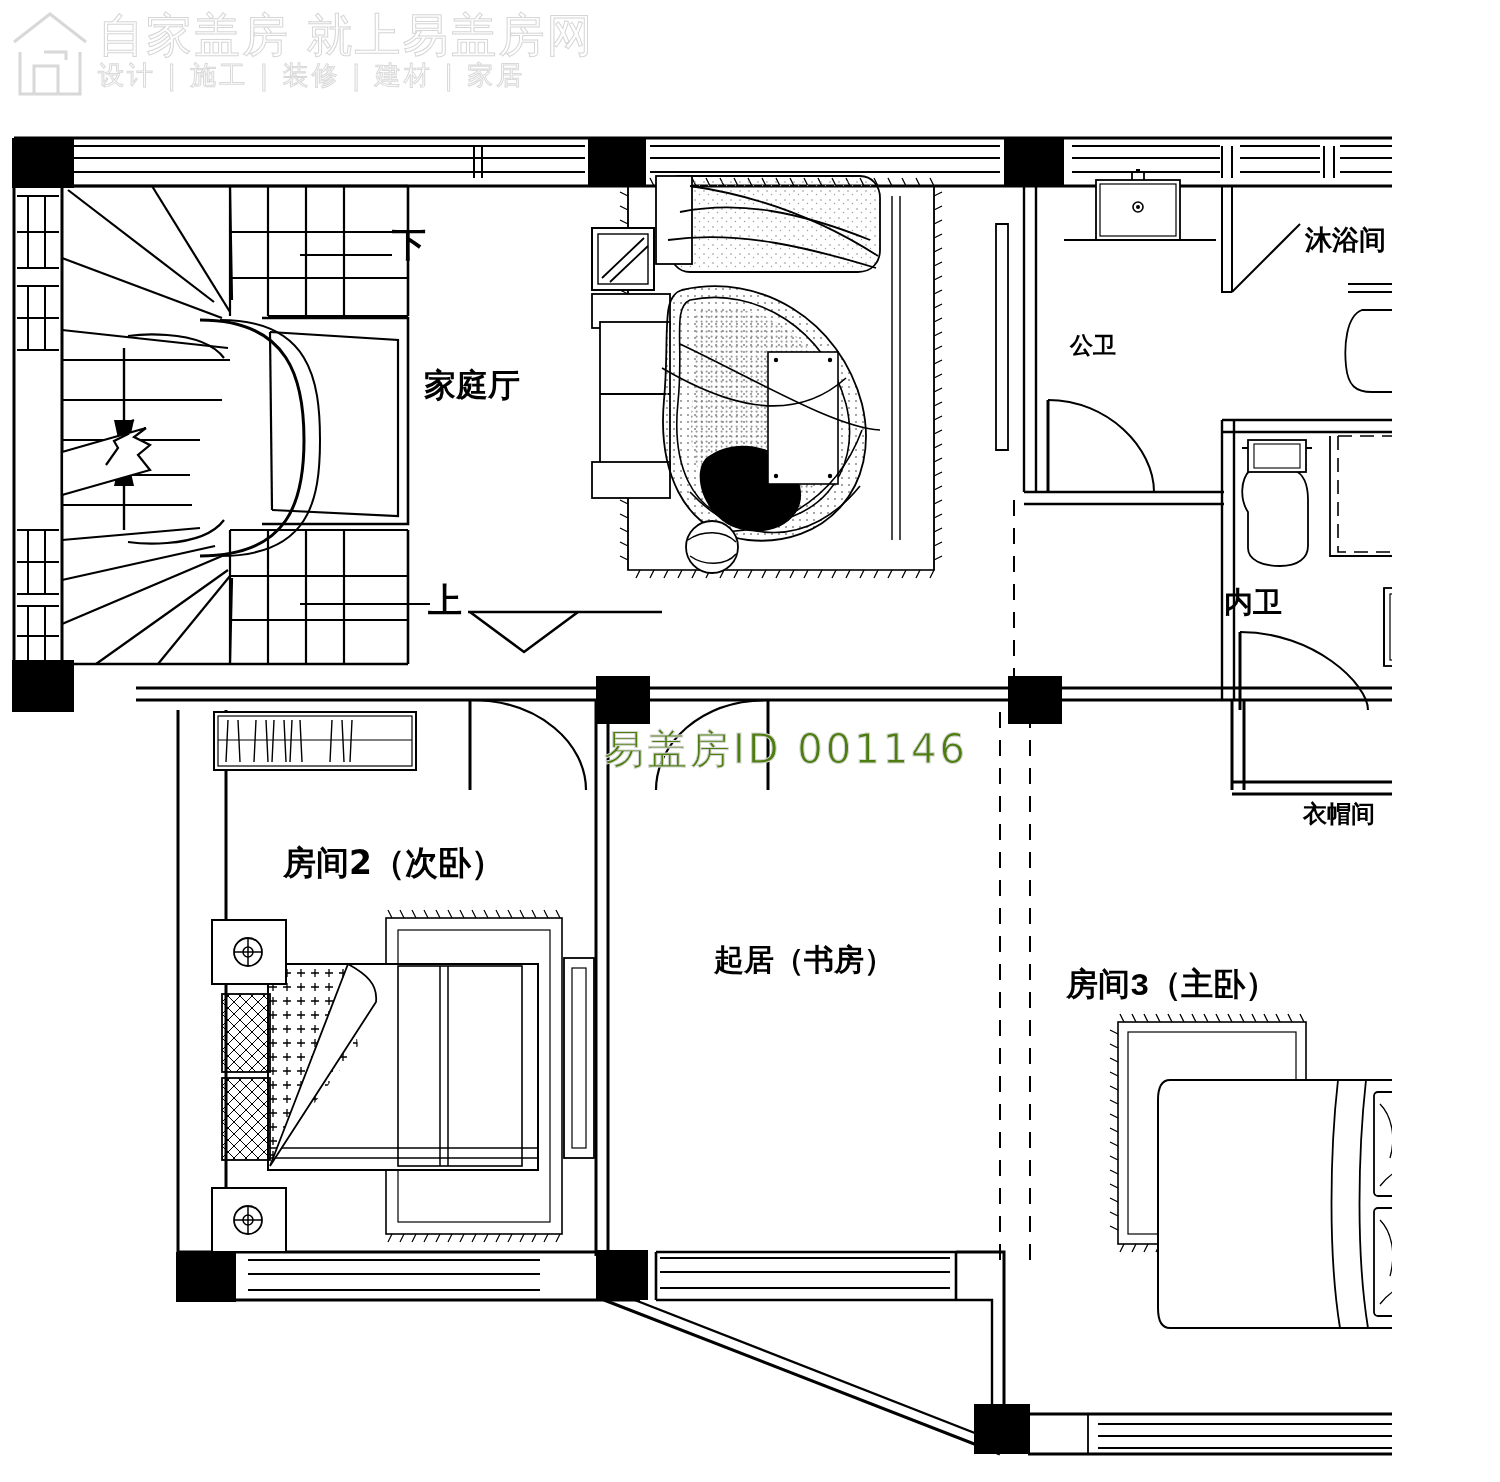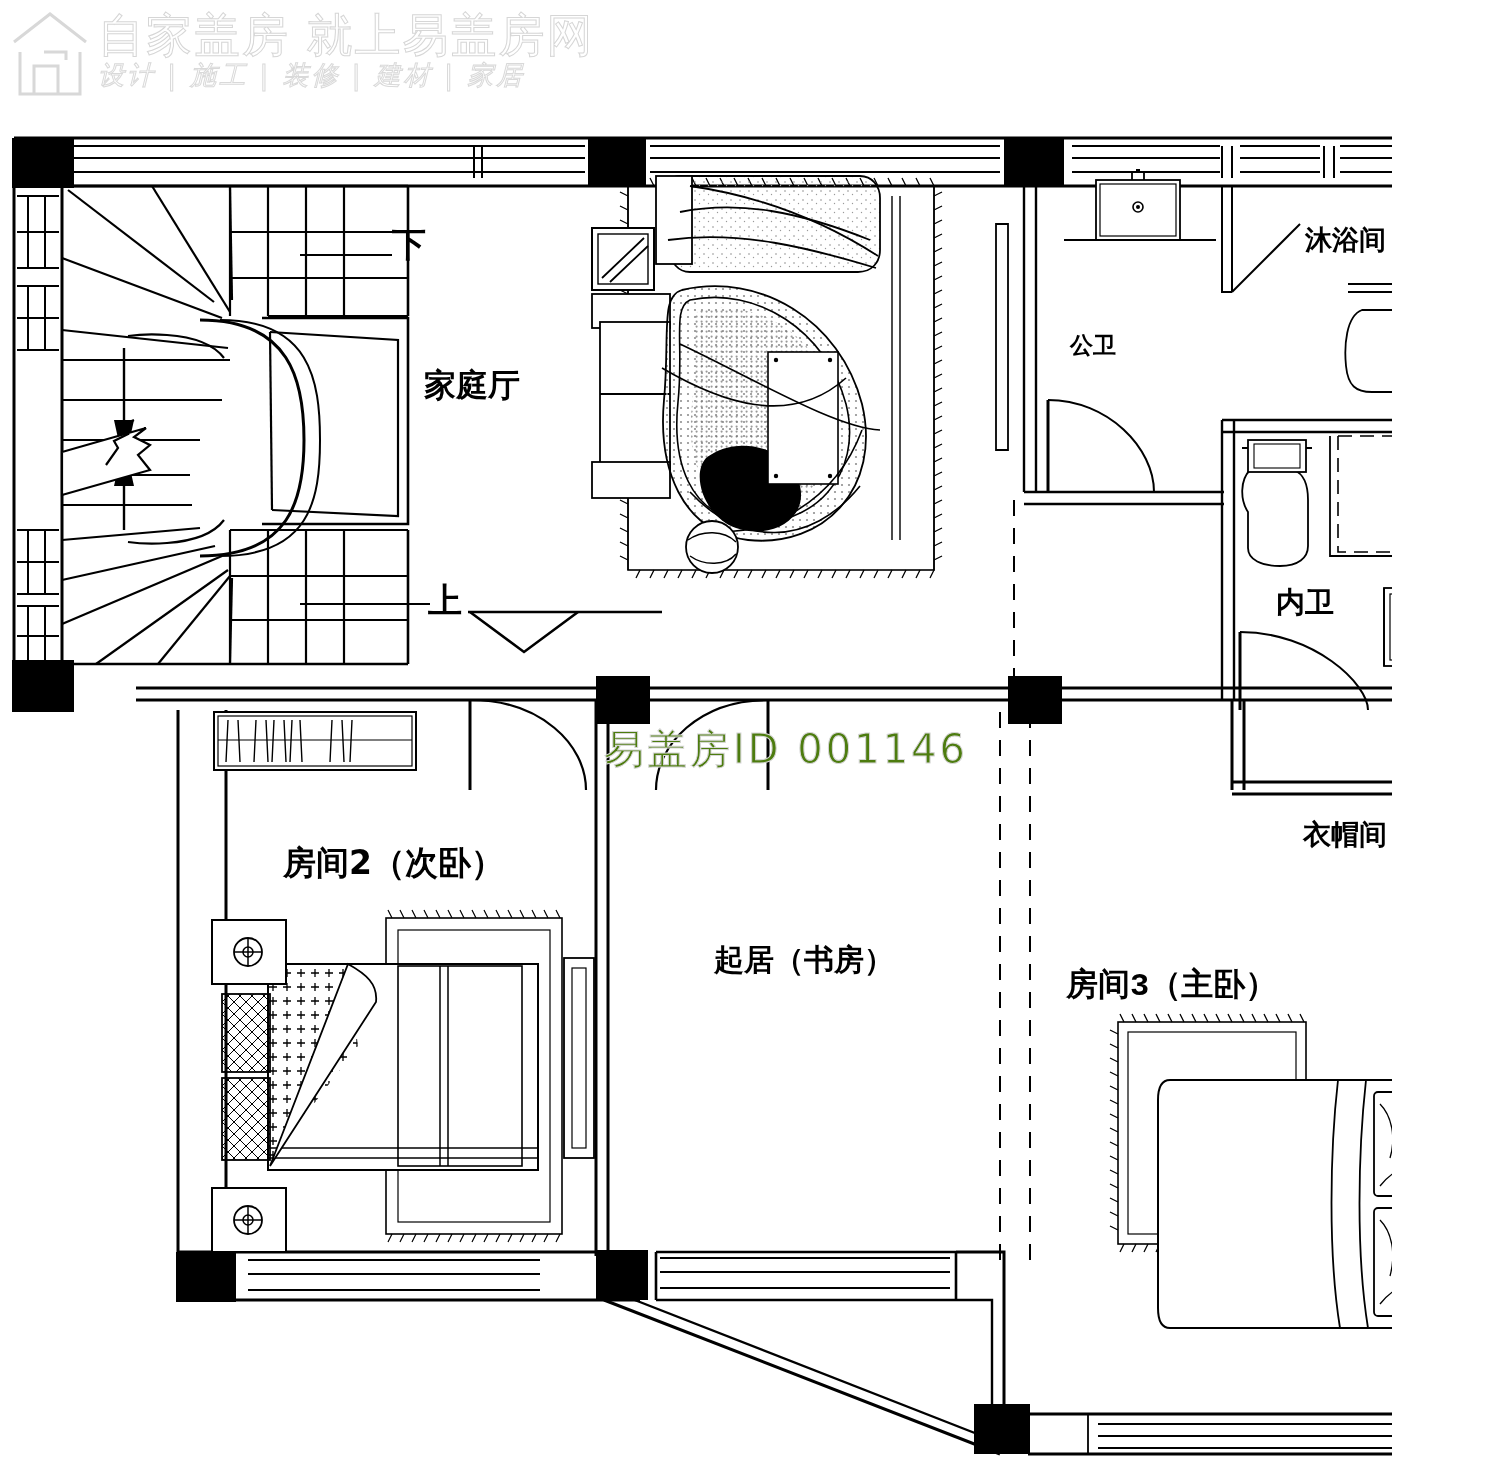--- a/index.html
+++ b/index.html
@@ -9,21 +9,21 @@
   #plan{position:absolute;left:0;top:0;width:1500px;height:1482px;}
   .wm-logo{position:absolute;left:10px;top:8px;width:430px;height:96px;pointer-events:none;}
   .wm-logo .wm-text{
     position:absolute;left:88px;top:2px;font-size:46px;line-height:50px;
     color:#ffffff;-webkit-text-stroke:1px #d6d6d6;
     font-family:"DejaVu Sans","Liberation Sans",sans-serif;letter-spacing:2px;white-space:nowrap;
   }
   .wm-logo .wm-sub{
     position:absolute;left:88px;top:52px;font-size:26px;line-height:30px;
     color:#ffffff;-webkit-text-stroke:1px #d9d9d9;
-    font-family:"DejaVu Sans","Liberation Sans",sans-serif;letter-spacing:3px;white-space:nowrap;font-style:italic;
+    font-family:"DejaVu Sans","Liberation Sans",sans-serif;letter-spacing:3px;white-space:nowrap;
   }
   .wm-center{
     position:absolute;left:604px;top:722px;font-size:40px;color:#4d7c0f;
     -webkit-text-stroke:1px #d7d7d7;letter-spacing:3px;white-space:nowrap;
     font-family:"DejaVu Sans","Liberation Sans",sans-serif;pointer-events:none;
   }
   .rlabel{
     position:absolute;color:#000;white-space:nowrap;font-weight:bold;
     font-family:"DejaVu Sans","Liberation Sans",sans-serif;
   }
@@ -473,19 +473,19 @@
   </div>
 
   <div class="wm-center">易盖房ID 001146</div>
 
   <div class="rlabel" style="left:392px;top:222px;font-size:34px;">下</div>
   <div class="rlabel" style="left:428px;top:578px;font-size:34px;">上</div>
 
   <div class="rlabel" style="left:424px;top:357px;font-size:32px;margin-top:7px;">家庭厅</div>
   <div class="rlabel" style="left:1070px;top:330px;font-size:23px;">公卫</div>
   <div class="rlabel" style="left:1305px;top:222px;font-size:27px;">沐浴间</div>
-  <div class="rlabel" style="left:1276px;top:583px;font-size:29px;">内卫</div>
-  <div class="rlabel" style="left:1303px;top:816px;font-size:28px;">衣帽间</div>
+  <div class="rlabel" style="left:1224px;top:583px;font-size:29px;">内卫</div>
+  <div class="rlabel" style="left:1303px;top:798px;font-size:24px;">衣帽间</div>
   <div class="rlabel" style="left:283px;top:827px;font-size:33px;margin-top:14px;">房间2（次卧）</div>
   <div class="rlabel" style="left:1066px;top:963px;font-size:32px;font-family:Liberation Mono, monospace;">房间3（主卧）</div>
   <div class="rlabel" style="left:704px;top:940px;font-size:30px;margin-left:10px;">起居（书房）</div>
 
 </div>
 
 </body></html>

